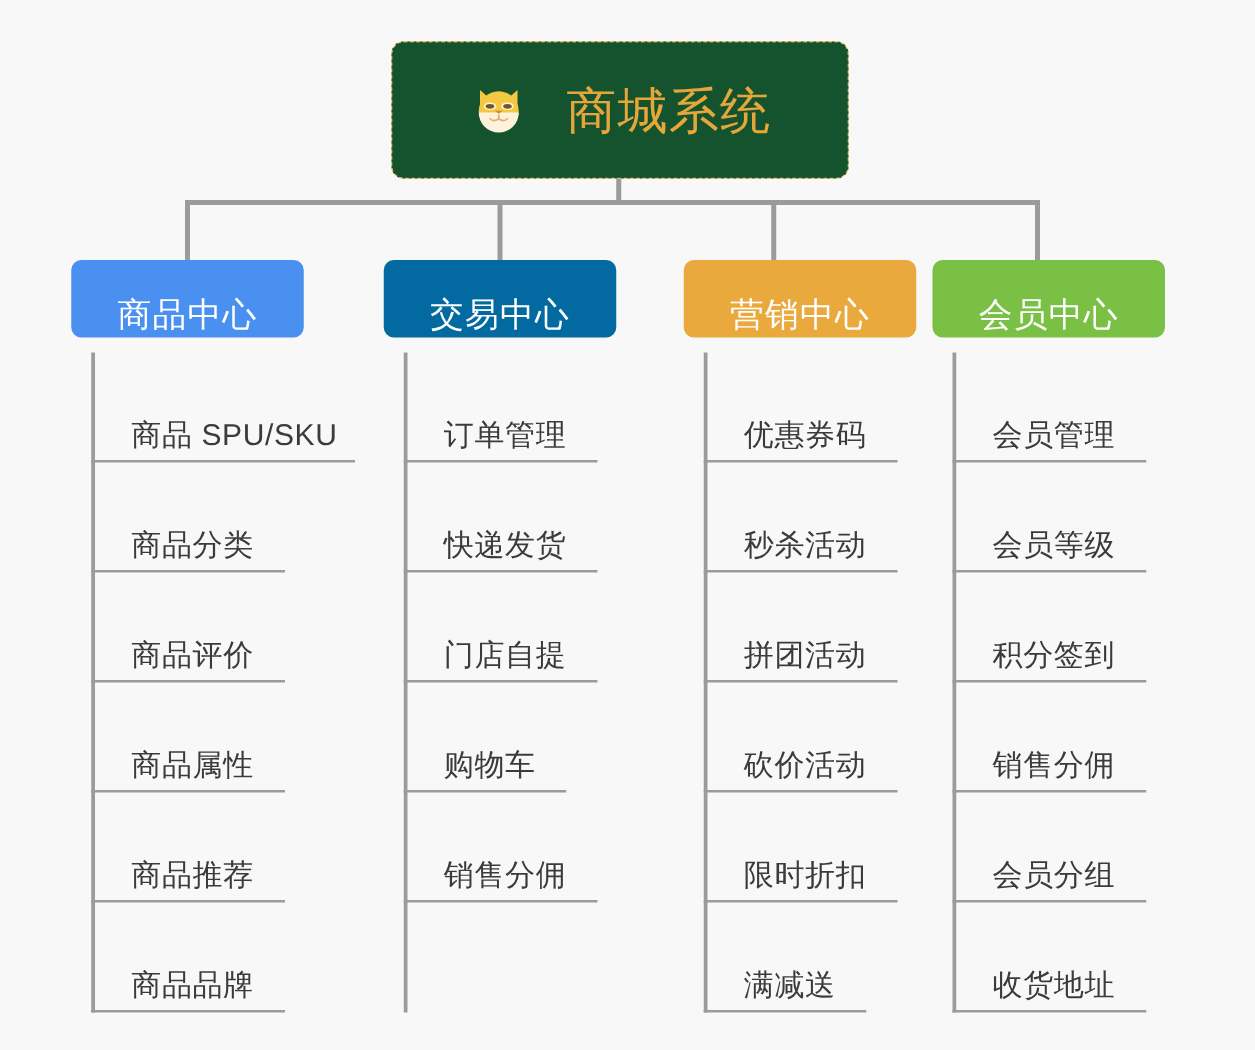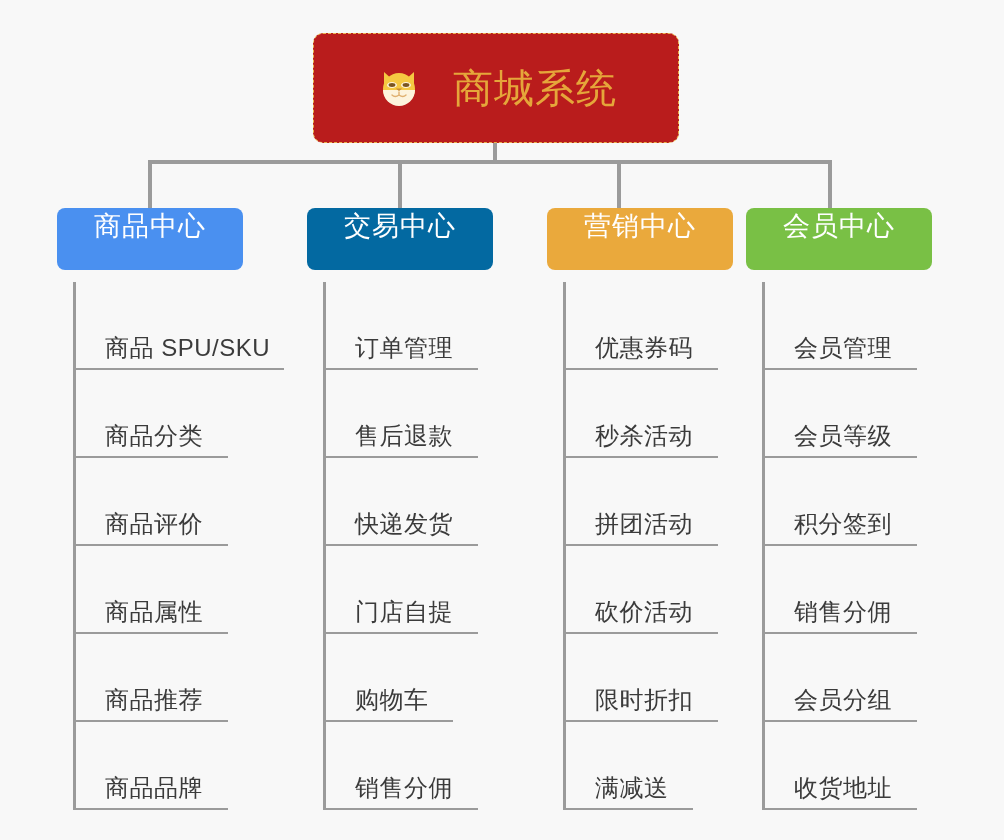--- a/index.html
+++ b/index.html
@@ -20,21 +20,21 @@
   }
 
   
   .root-node {
     position: absolute;
     left: 313px;
     top: 33px;
     width: 366px;
     height: 110px;
     box-sizing: border-box;
-    background: #b91c1c;
+    background: #14532d;
     border: 1px dashed #e9b44c;
     border-radius: 10px;
     display: flex;
     align-items: center;
     justify-content: center;
     gap: 30px;
   }
   .root-emoji {
     font-size: 42px;
     line-height: 1;
@@ -60,21 +60,21 @@
 
   
   .column {
     position: absolute;
     top: 208px;
   }
   .cat-box {
     height: 62px;
     border-radius: 8px;
     display: flex;
-    align-items: flex-start;
+    align-items: flex-end;
     justify-content: center;
     color: #ffffff;
     font-size: 27px;
     letter-spacing: 1px;
     box-sizing: border-box;
   }
   .leaf-list {
     position: relative;
     margin-top: 12px;
   }
@@ -175,24 +175,20 @@
     <div class="cat-box" style="width: 186px; background: #0369a1;">
       <span>交易中心</span>
     </div>
     <div class="leaf-list">
       <div class="trunk" style="height: 528px; background: rgb(155, 155, 155);"></div>
       <div class="leaf">
         <span class="leaf-label">订单管理</span>
         <span class="leaf-underline" style="width: 155px; background: rgb(155, 155, 155);"></span>
       </div>
       <div class="leaf">
-        <span class="leaf-label">售后退款</span>
-        <span class="leaf-underline" style="width: 155px; background: rgb(155, 155, 155);"></span>
-      </div>
-      <div class="leaf">
         <span class="leaf-label">快递发货</span>
         <span class="leaf-underline" style="width: 155px; background: rgb(155, 155, 155);"></span>
       </div>
       <div class="leaf">
         <span class="leaf-label">门店自提</span>
         <span class="leaf-underline" style="width: 155px; background: rgb(155, 155, 155);"></span>
       </div>
       <div class="leaf">
         <span class="leaf-label">购物车</span>
         <span class="leaf-underline" style="width: 130px; background: rgb(155, 155, 155);"></span>

